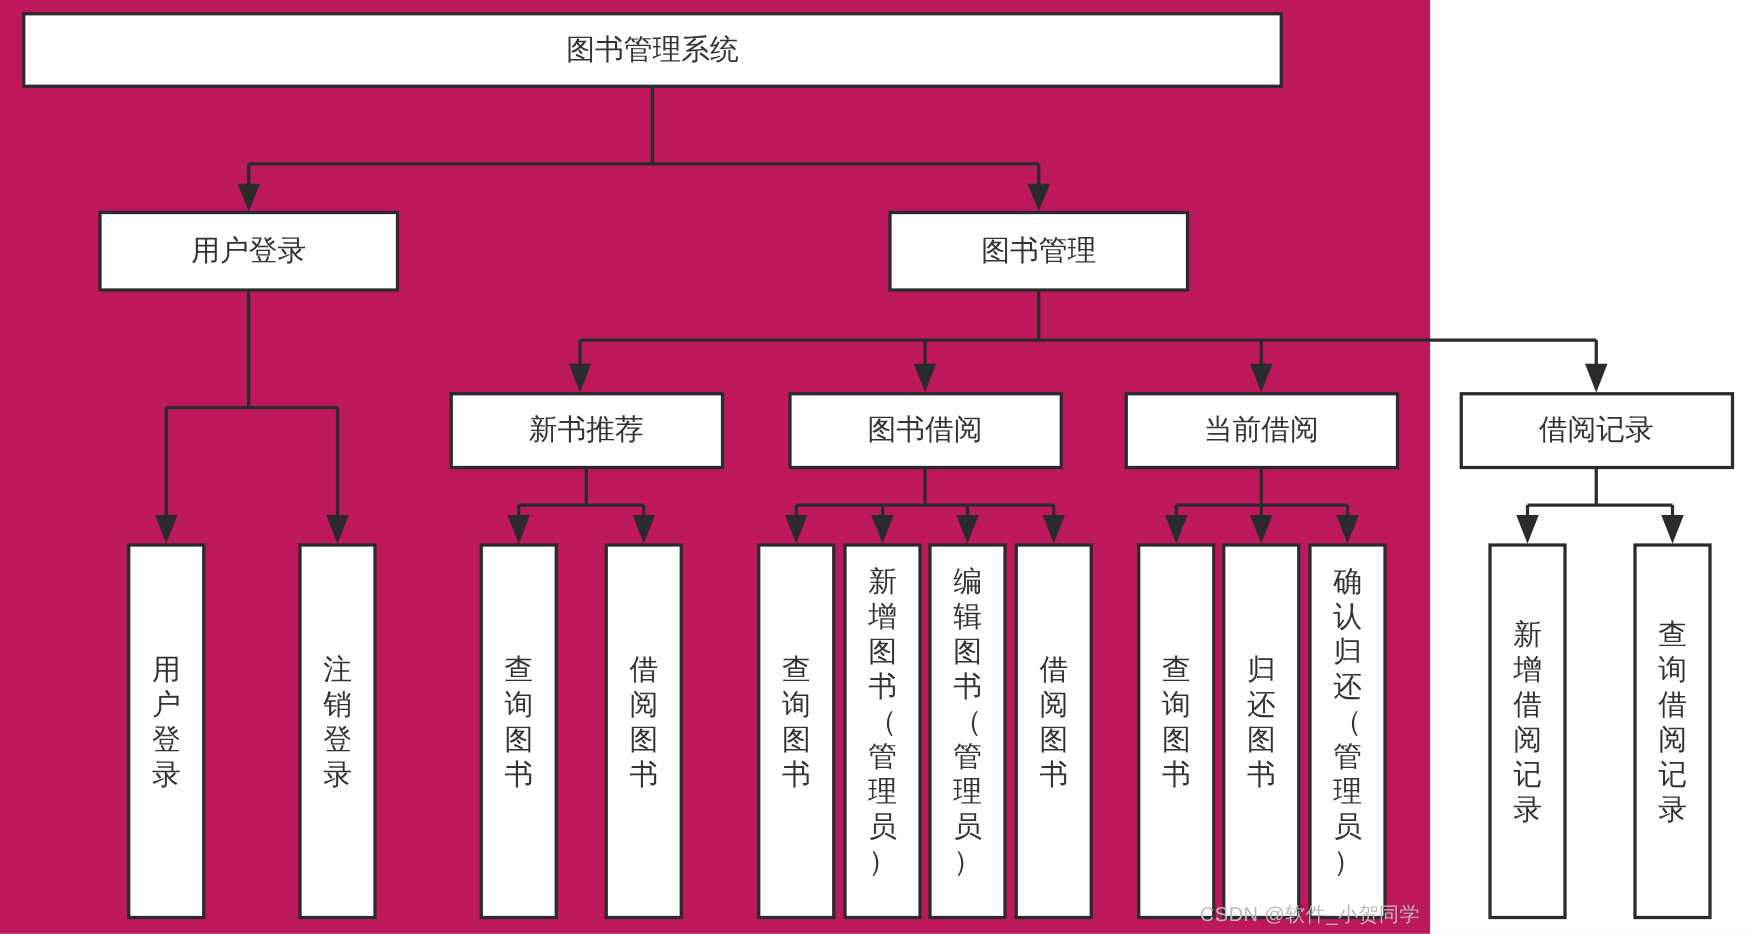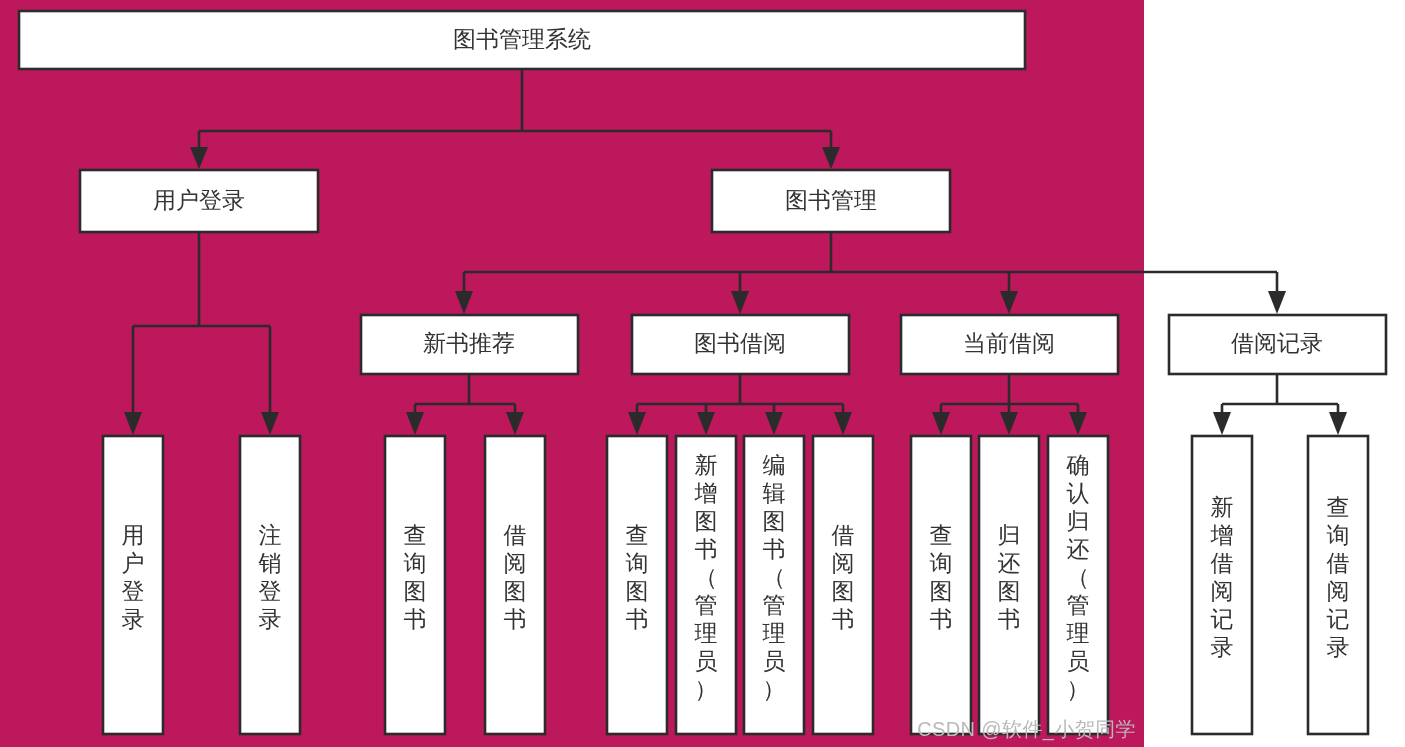--- a/index.html
+++ b/index.html
@@ -55,21 +55,21 @@
     fill: #333333;
     font-family: "Liberation Sans", "DejaVu Sans", sans-serif;
     font-size: 23px;
     text-anchor: middle;
   }
   .watermark {
     position: absolute;
     right: 8px;
     bottom: 4px;
     font-family: "Liberation Sans", "DejaVu Sans", sans-serif;
-    font-size: 20px;
+    font-size: 16px;
     color: #b9b9b9;
     white-space: nowrap;
     letter-spacing: 0.4px;
     user-select: none;
   }
 </style>
 </head>
 <body>
 
 <div id="diagram-root">

